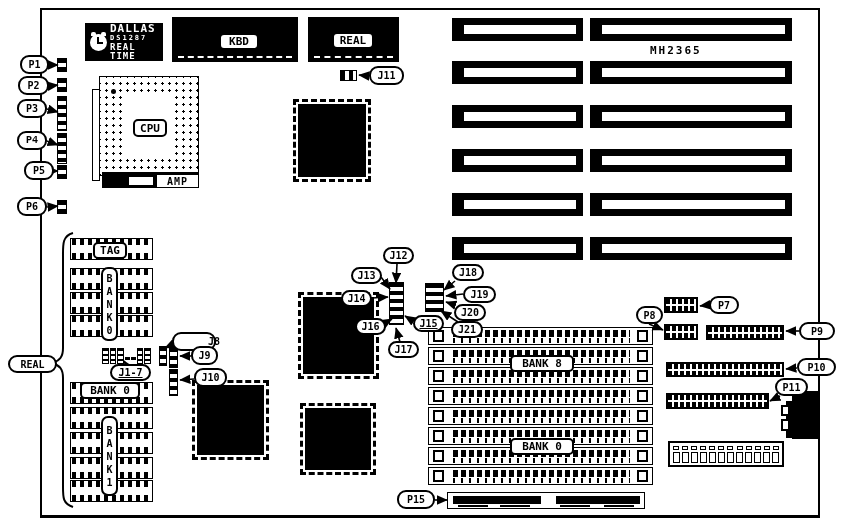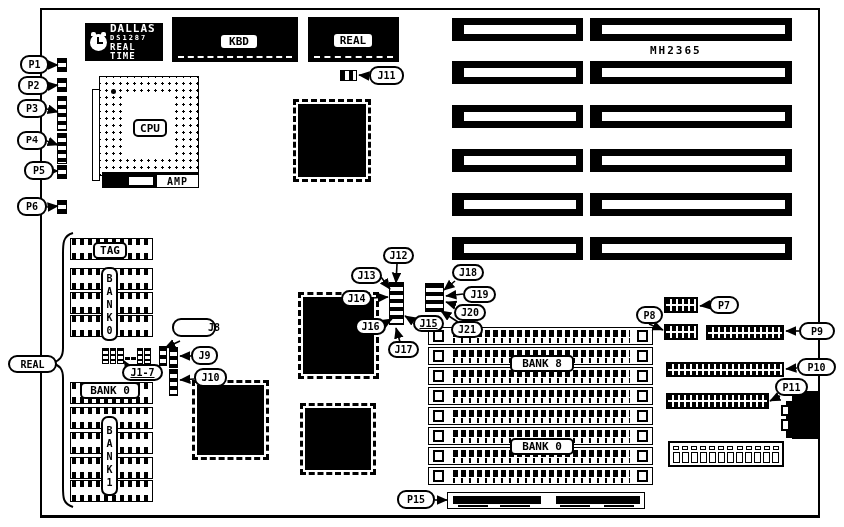--- a/index.html
+++ b/index.html
@@ -369,24 +369,24 @@
     <div class="abs cap" style="left: 383px; top: 247px; width: 31px; height: 17px;">J12</div>
     <div class="abs cap" style="left: 351px; top: 267px; width: 31px; height: 17px;">J13</div>
     <div class="abs cap" style="left: 341px; top: 290px; width: 31px; height: 17px;">J14</div>
     <div class="abs cap" style="left: 355px; top: 318px; width: 31px; height: 17px;">J16</div>
     <div class="abs cap" style="left: 388px; top: 341px; width: 31px; height: 17px;">J17</div>
     <div class="abs cap" style="left: 413px; top: 315px; width: 31px; height: 17px; text-decoration: underline;">J15</div>
     <div class="abs cap" style="left: 452px; top: 264px; width: 32px; height: 17px;">J18</div>
     <div class="abs cap" style="left: 463px; top: 286px; width: 33px; height: 17px;">J19</div>
     <div class="abs cap" style="left: 454px; top: 304px; width: 32px; height: 17px;">J20</div>
     <div class="abs cap" style="left: 451px; top: 321px; width: 32px; height: 17px;">J21</div>
-    <div class="abs cap" style="left: 172px; top: 318px; width: 27px; height: 19px; padding-left: 40px;">J8</div>
+    <div class="abs cap" style="left: 172px; top: 332px; width: 27px; height: 19px; padding-left: 40px;">J8</div>
     <div class="abs cap" style="left: 191px; top: 346px; width: 27px; height: 19px;">J9</div>
     <div class="abs cap" style="left: 194px; top: 368px; width: 33px; height: 19px;">J10</div>
-    <div class="abs cap" style="left: 122px; top: 364px; width: 41px; height: 17px; text-decoration: underline;">J1-7</div>
+    <div class="abs cap" style="left: 110px; top: 364px; width: 41px; height: 17px; text-decoration: underline;">J1-7</div>
     <div class="abs cap" style="left: 8px; top: 355px; width: 49px; height: 18px;">REAL</div>
     <div class="abs cap" style="left: 709px; top: 296px; width: 30px; height: 18px;">P7</div>
     <div class="abs cap" style="left: 636px; top: 306px; width: 27px; height: 18px;">P8</div>
     <div class="abs cap" style="left: 799px; top: 322px; width: 36px; height: 18px;">P9</div>
     <div class="abs cap" style="left: 797px; top: 358px; width: 39px; height: 18px;">P10</div>
     <div class="abs cap" style="left: 775px; top: 378px; width: 33px; height: 18px;">P11</div>
     <div class="abs cap" style="left: 397px; top: 490px; width: 38px; height: 19px;">P15</div>
   </div>
 
 </body></html>

